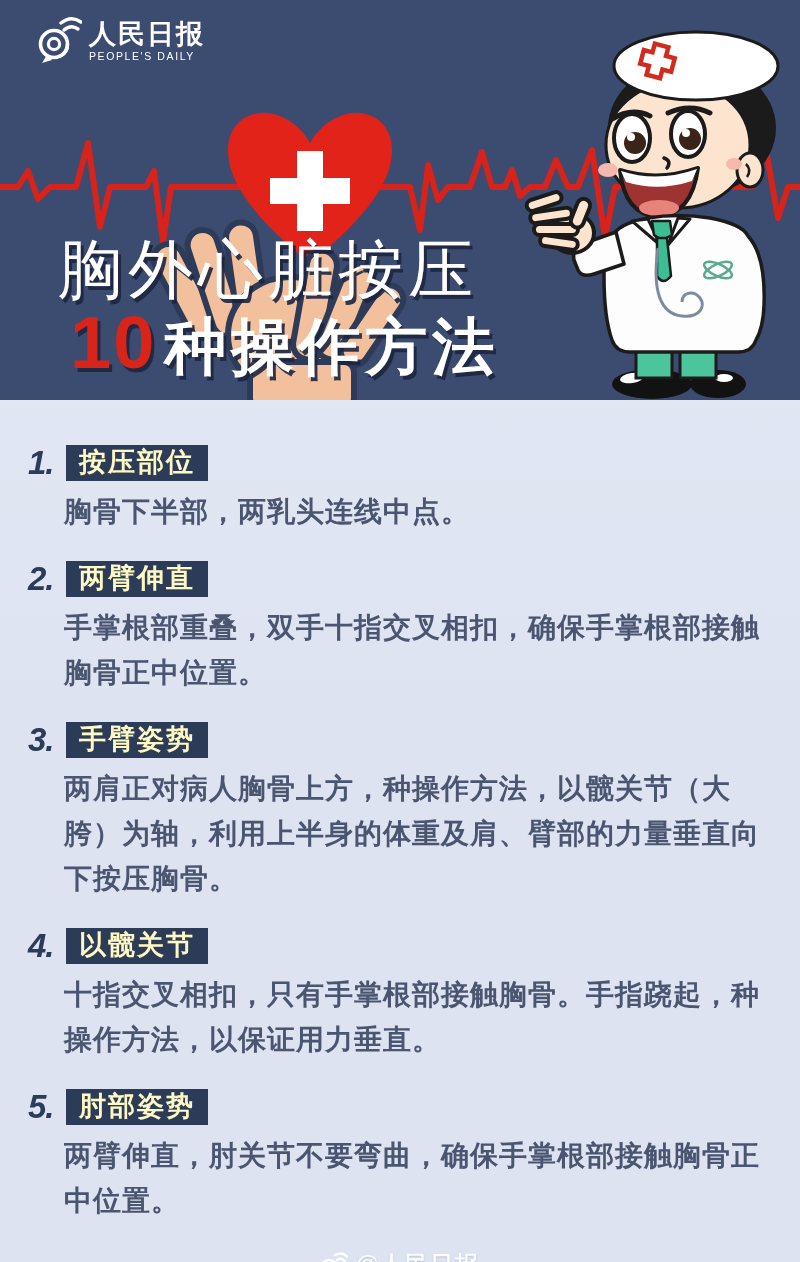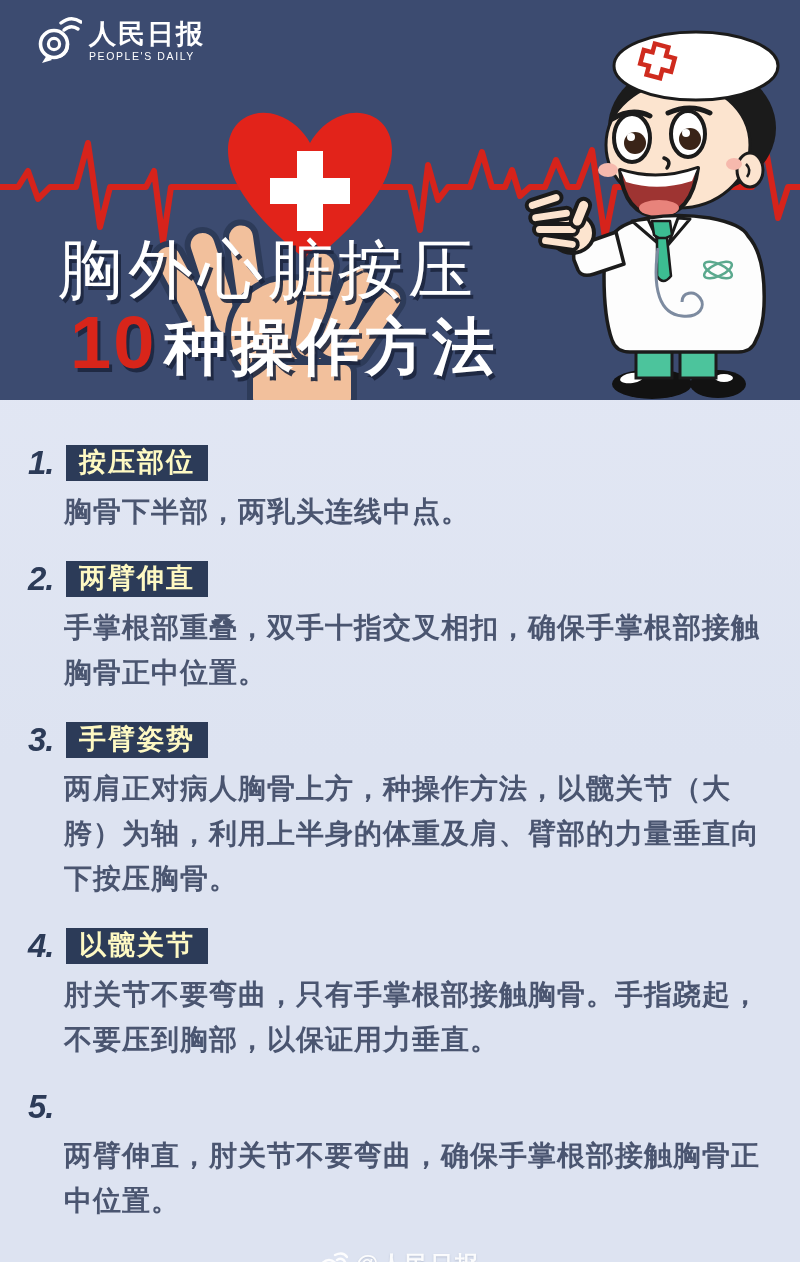--- a/index.html
+++ b/index.html
@@ -195,26 +195,27 @@
         <span class="sec-badge">手臂姿势</span>
       </div>
       <p class="sec-text">两肩正对病人胸骨上方，种操作方法，以髋关节（大胯）为轴，利用上半身的体重及肩、臂部的力量垂直向下按压胸骨。</p>
     </section>
 
     <section class="section">
       <div class="sec-head">
         <span class="sec-num">4.</span>
         <span class="sec-badge">以髋关节</span>
       </div>
-      <p class="sec-text">肘关节不要弯曲，只有手掌根部接触胸骨。手指跷起，不要压到胸部，以保证用力垂直。</p>
+      <p class="sec-text">十指交叉相扣，只有手掌根部接触胸骨。手指跷起，种操作方法，以保证用力垂直。</p>
     </section>
 
     <section class="section">
       <div class="sec-head">
         <span class="sec-num">5.</span>
+        <span class="sec-badge">肘部姿势</span>
       </div>
       <p class="sec-text">两臂伸直，肘关节不要弯曲，确保手掌根部接触胸骨正中位置。</p>
     </section>
 
     <div class="footer">
       <svg width="30" height="26" viewBox="0 0 30 26">
         <circle cx="11" cy="16" r="8" fill="none" stroke="rgba(255,255,255,.92)" stroke-width="2.6"></circle>
         <circle cx="11" cy="16" r="2.6" fill="none" stroke="rgba(255,255,255,.92)" stroke-width="2"></circle>
         <path d="M19,8 Q24,5 27,10" fill="none" stroke="rgba(255,255,255,.92)" stroke-width="2.4" stroke-linecap="round"></path>
         <path d="M17,3 Q25,-1 29,5" fill="none" stroke="rgba(255,255,255,.92)" stroke-width="2.4" stroke-linecap="round"></path>

